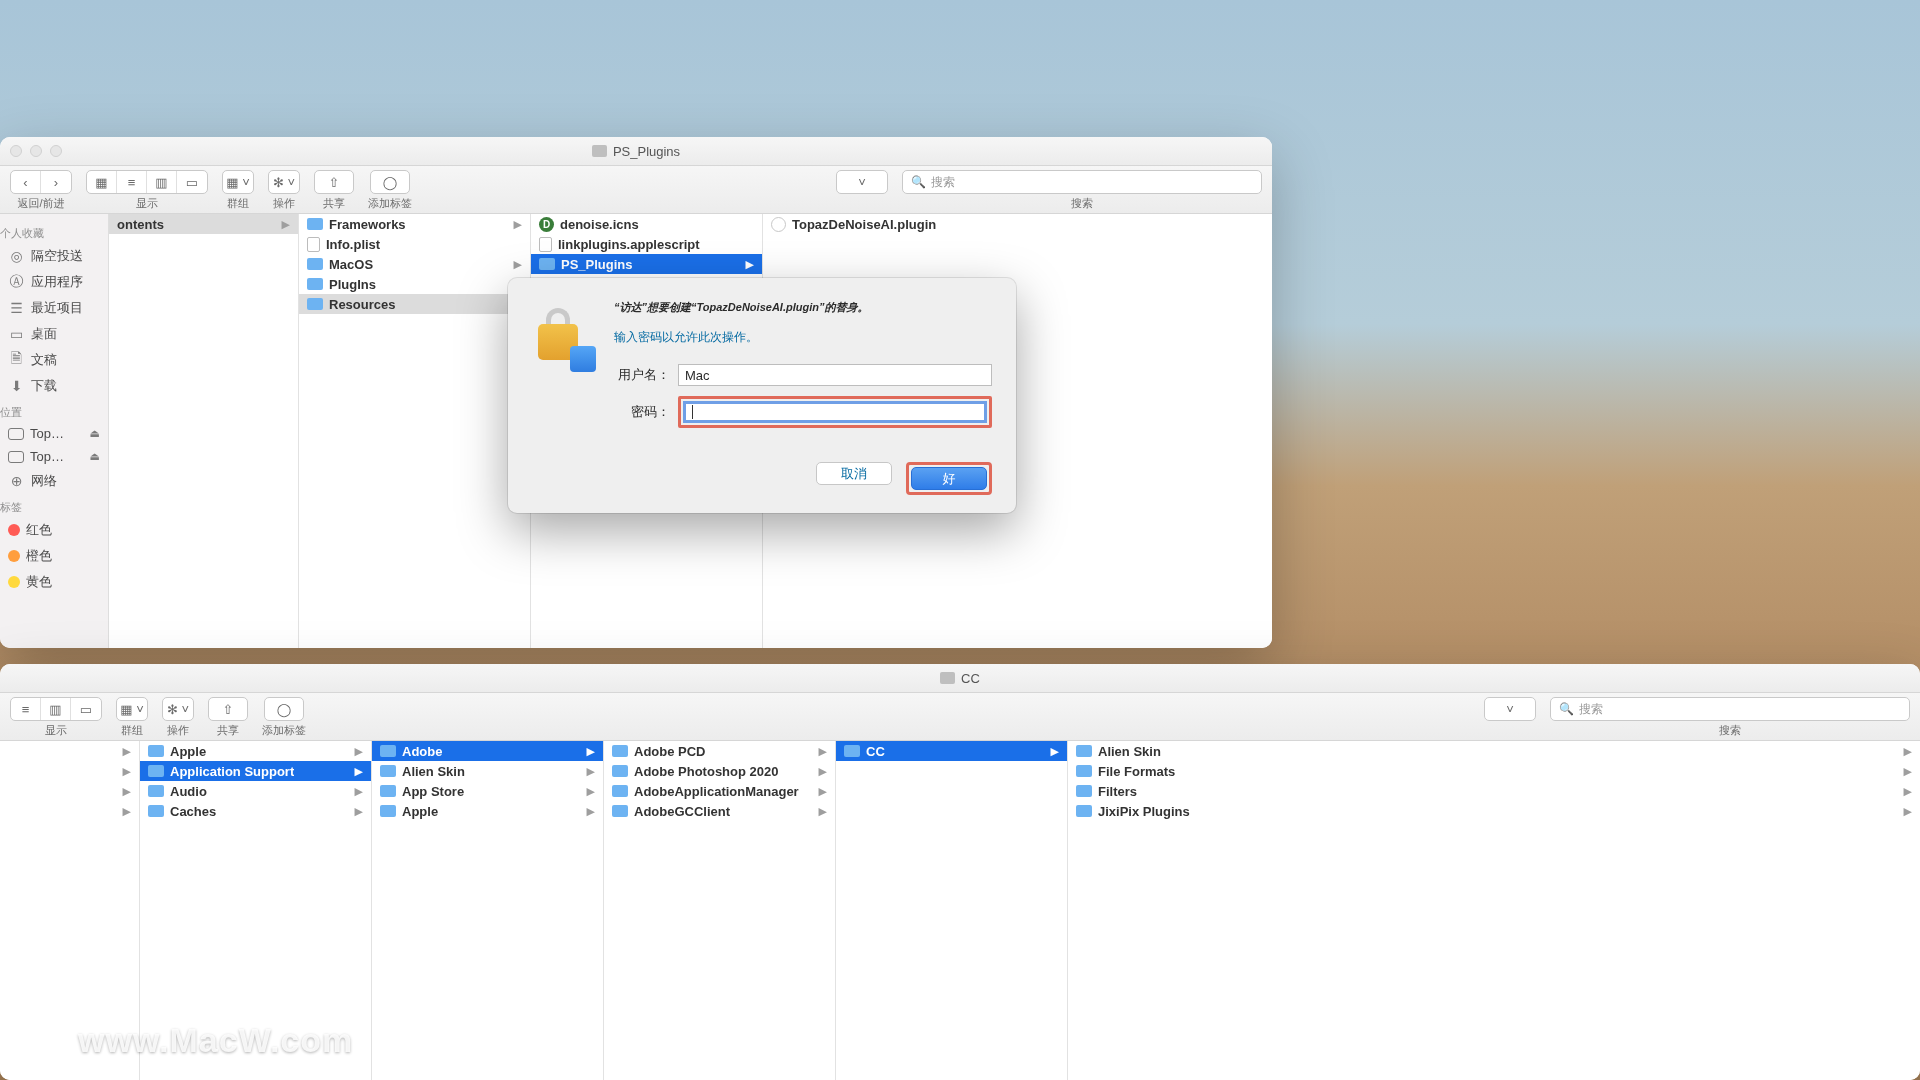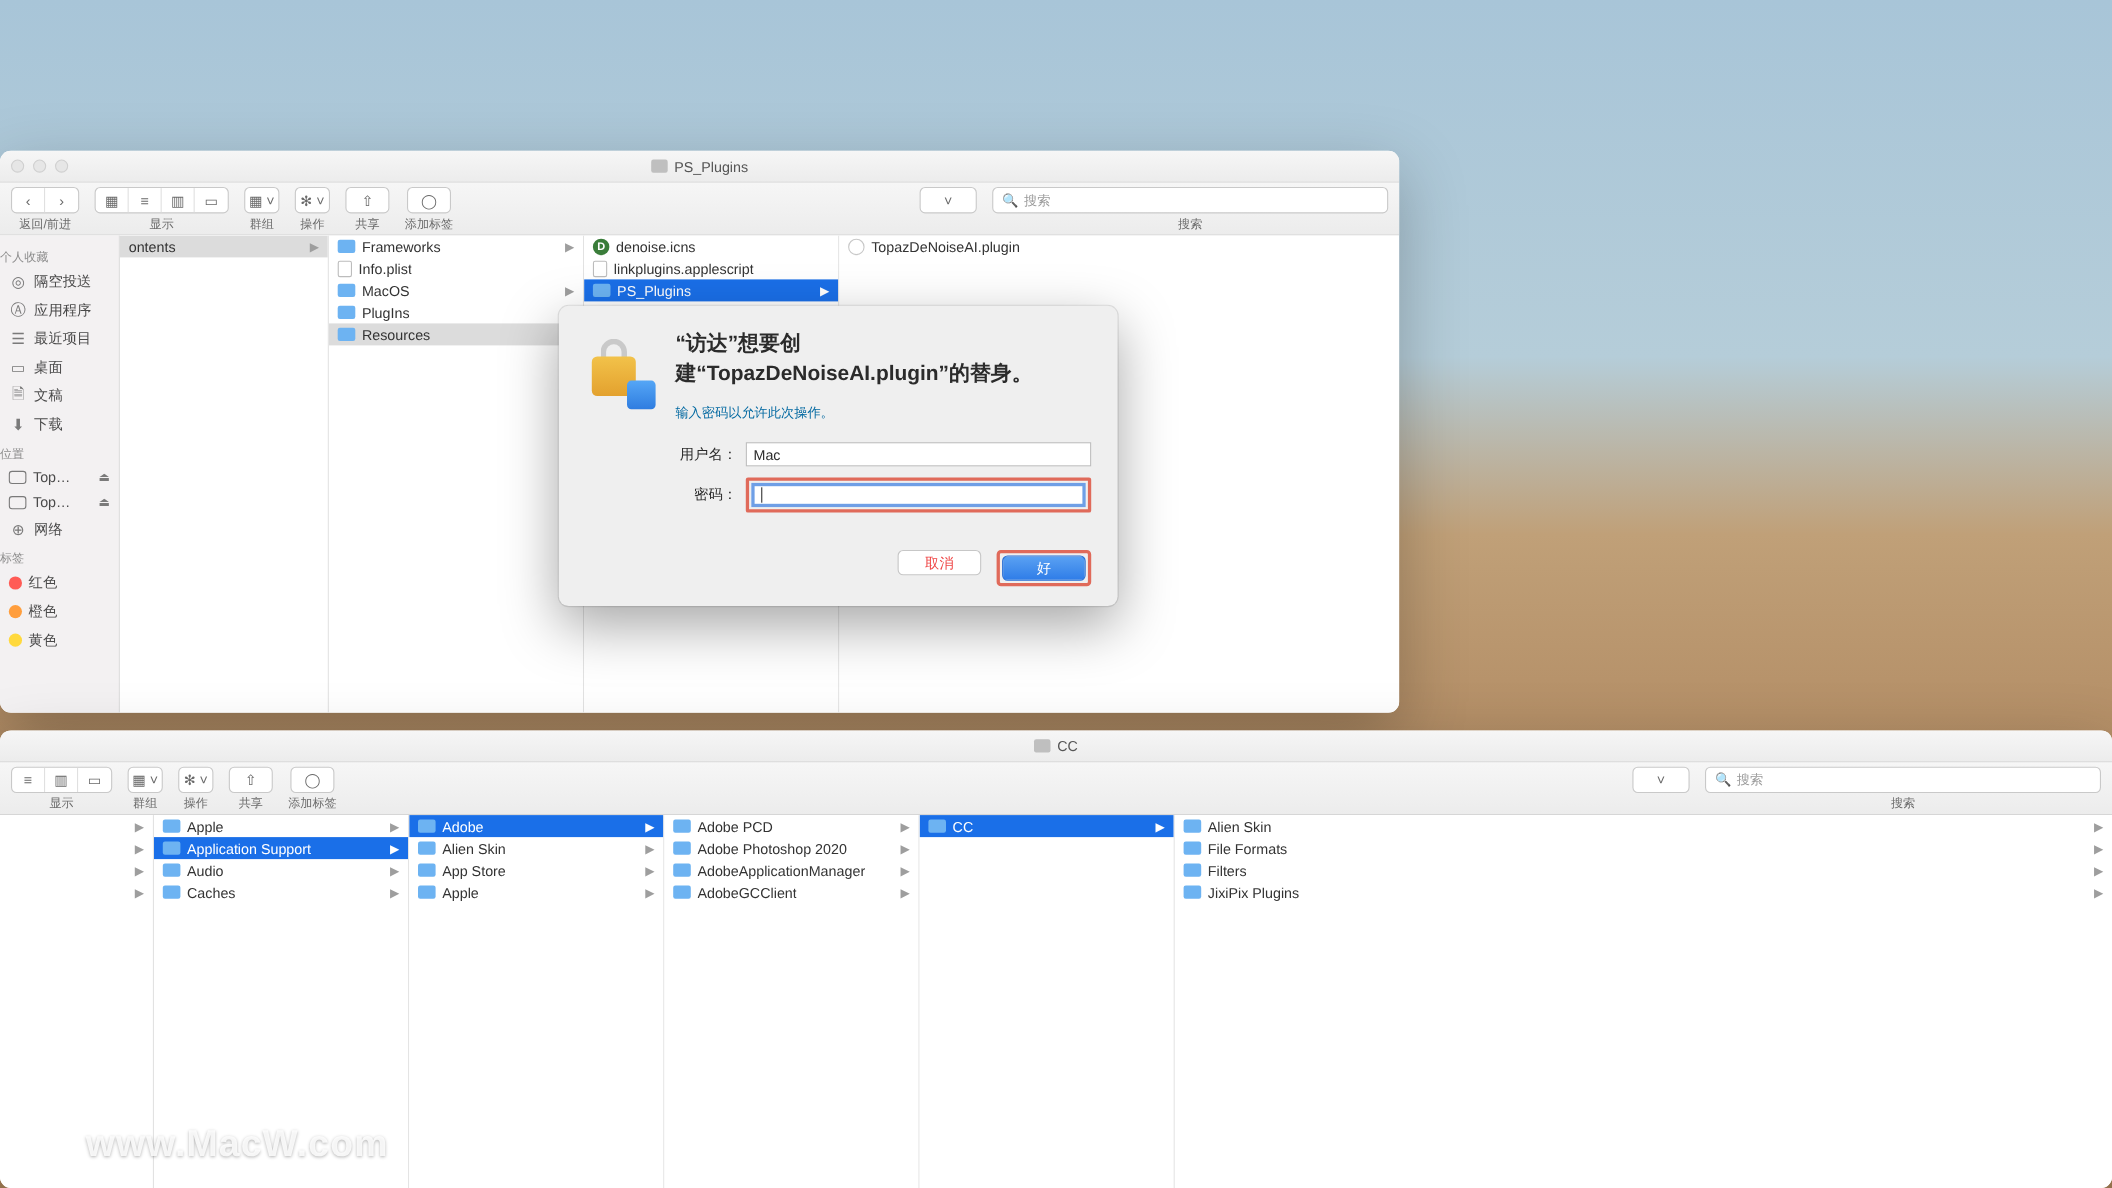--- a/index.html
+++ b/index.html
@@ -99,40 +99,40 @@
   padding: 22px 24px 18px;
   font-size: 13px;
   color: #2b2b2b;
 }
 .dlg-top { display: flex; gap: 22px; }
 .lock-icon { width: 60px; height: 70px; position: relative; flex-shrink:0; }
 .lock-body { position:absolute; left:6px; top:24px; width:40px; height:36px; background:linear-gradient(#f2c24a,#e3a12e); border-radius:5px;}
 .lock-sh   { position:absolute; left:14px; top:8px; width:24px; height:22px; border:5px solid #c9c9c9; border-bottom:none; border-radius:12px 12px 0 0;}
 .lock-finder{position:absolute; right:-4px; bottom:-2px; width:26px; height:26px; background:linear-gradient(#55a6f6,#2f7de0); border-radius:4px;}
 .dlg-txt { flex: 1; }
-.dlg-title { font-weight: 700; font-size: 19px; margin-bottom: 14px; line-height:1.4; }
+.dlg-title { font-weight: 700; font-size: 11px; margin-bottom: 14px; line-height:1.4;font-style:italic; }
 .dlg-sub { font-size: 12px; color: #0369a1; margin-bottom: 18px; }
 .dlg-field { display: flex; align-items: center; margin-bottom: 10px; gap: 8px; }
 .dlg-label { width: 56px; text-align: right; font-size: 13px; }
 .dlg-input { flex: 1; height: 22px; background: #fff; border: 1px solid #bdbdbd; border-radius: 0; padding: 0 6px; font-size: 13px; display:flex; align-items:center; }
 .hl-box { border: 3px solid #e06a5a; padding: 2px; border-radius: 2px; }
 .hl-box .dlg-input { border: 3px solid #6f9fe6; }
 .dlg-buttons { display: flex; justify-content: flex-end; gap: 14px; margin-top: 24px; }
 .btn { min-width: 76px; height: 23px; border-radius: 5px; font-size: 13px; display: flex; align-items: center; justify-content: center; }
 .btn.default { background: linear-gradient(#5aa1f2,#2f7de8); color: #fff; border:1px solid #276fd6;}
-.btn.normal  { background: #fff; border: 1px solid #c7c7c7; color:#ef4444;}
+.btn.normal  { background: #fff; border: 1px solid #c7c7c7; color:#0369a1;}
 .btn-hl { border: 3px solid #e06a5a; padding: 2px; border-radius: 4px; }
 
 
 .wm { position:absolute; left:40px; bottom:20px; font-size:34px; color:rgba(255,255,255,.85); font-weight:700; letter-spacing:1px; text-shadow:0 1px 3px rgba(0,0,0,.3); pointer-events:none;}
 .wm-ic{display:inline-block;width:30px;height:26px;border:2px solid rgba(255,255,255,.85);border-radius:4px;margin-right:8px;vertical-align:-4px;position:relative;}
 .wm-ic::after{content:"";position:absolute;right:-6px;bottom:-4px;width:12px;height:10px;border-right:2px solid rgba(255,255,255,.85);border-bottom:2px solid rgba(255,255,255,.85);transform:rotate(-45deg);}
 .window.back .col{width:232px;}
 .window.back .tb-search{width:360px;}
-.row .txt{white-space:nowrap;overflow:hidden;text-overflow:ellipsis;}
+.row .txt{white-space:nowrap;overflow:hidden;text-overflow:ellipsis;font-weight:bold;}
 </style>
 </head>
 <body>
 
 <div class="window front">
   <div class="titlebar">
     <div class="traffic">
       <div class="dot"></div>
       <div class="dot"></div>
       <div class="dot"></div>

